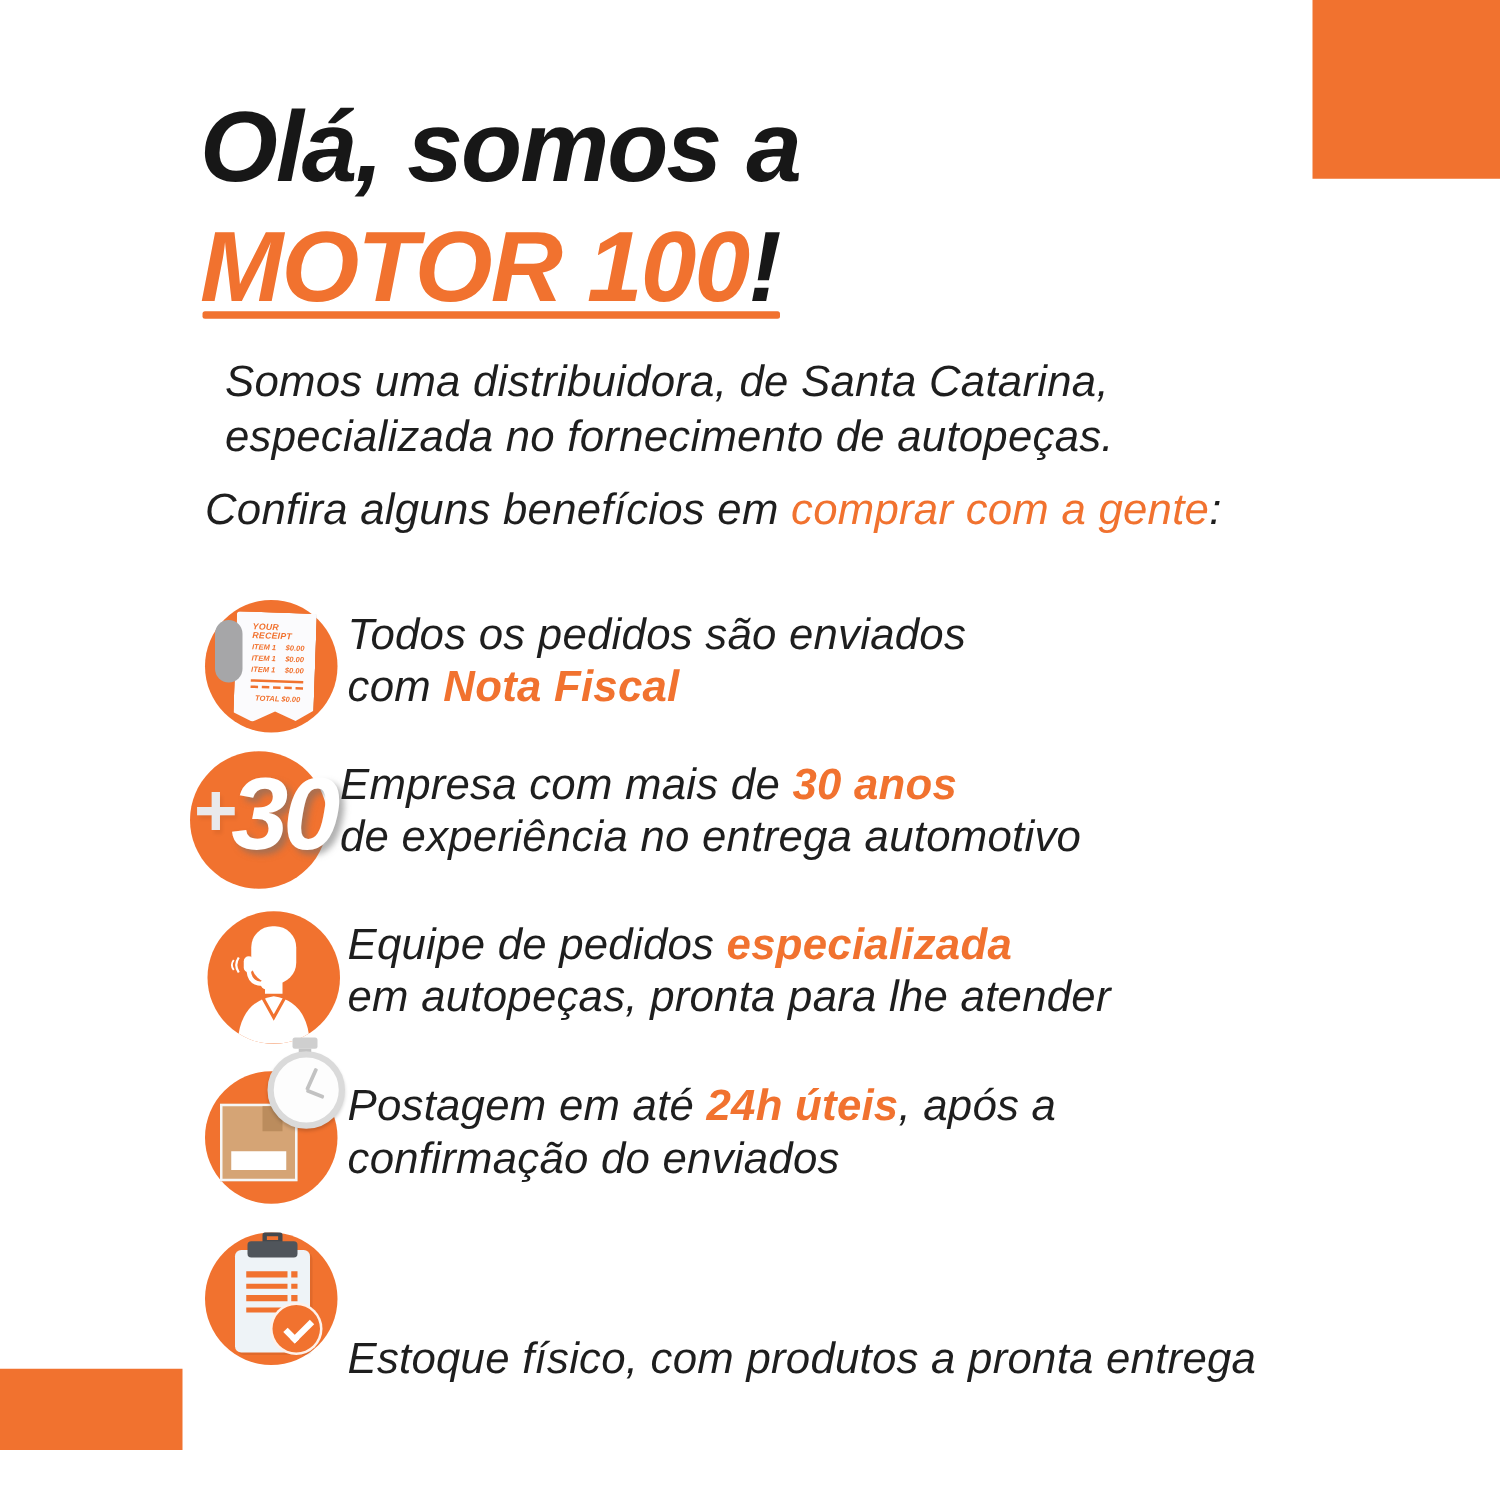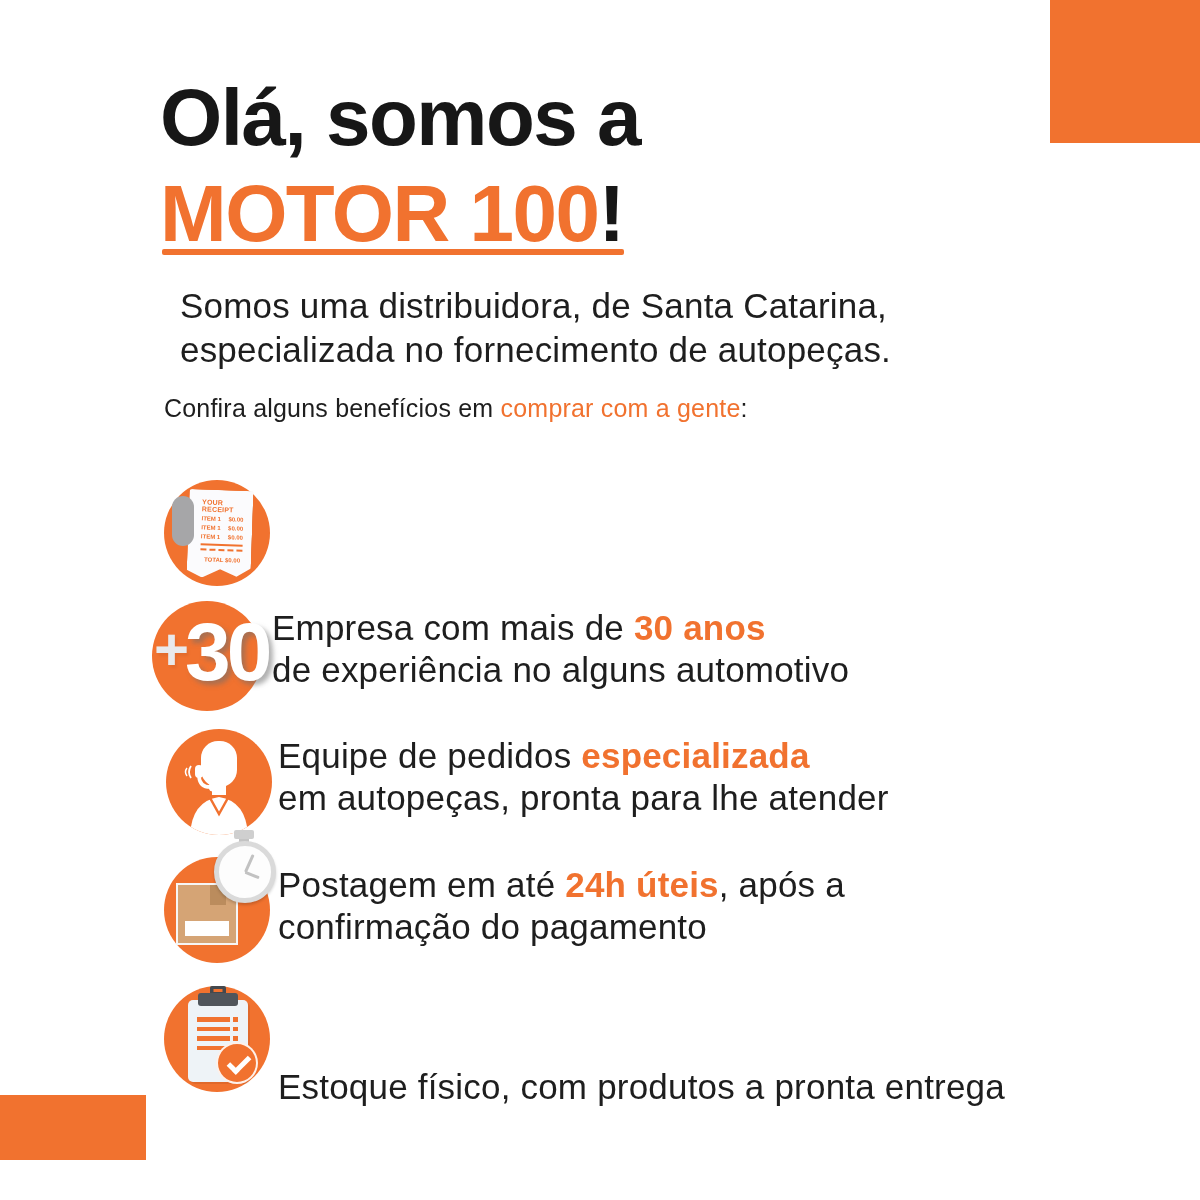--- a/index.html
+++ b/index.html
@@ -2,35 +2,35 @@
 <html><head>
 <meta charset="utf-8">
 <style>
   :root{
     --orange:#F1722F;
     --ink:#1E1E1E;
   }
   html,body{margin:0;padding:0;background:#ffffff;}
   .canvas{
     position:relative;width:1200px;height:1160px;background:#ffffff;overflow:hidden;
-    font-family:"Liberation Sans","DejaVu Sans",sans-serif;color:var(--ink);
+    font-family:"Liberation Sans","DejaVu Sans",sans-serif;color:var(--ink);font-style:italic;
   }
   .sq{position:absolute;background:var(--orange);}
   .sq-tr{left:1050px;top:0;width:150px;height:143px;}
   .sq-bl{left:0;top:1095px;width:146px;height:105px;}
 
   .heading{
     position:absolute;left:160px;top:70px;margin:0;
     font-size:80px;line-height:96px;font-weight:800;letter-spacing:-1.5px;color:#171717;
   }
   .h-brand{color:var(--orange);}
   .brand-underline{position:absolute;left:162px;top:249px;width:462px;height:6px;background:var(--orange);border-radius:2px;}
 
   .intro{position:absolute;left:164px;top:268px;margin:16px;font-size:35px;line-height:44px;letter-spacing:.2px;}
-  .benefits-intro{position:absolute;left:164px;top:386px;margin:0;font-size:25px;line-height:44px;letter-spacing:.2px;}
+  .benefits-intro{position:absolute;left:164px;top:386px;margin:0;font-size:35px;line-height:44px;letter-spacing:.2px;}
   .accent{color:var(--orange);}
   .b{font-weight:700;}
 
   .b-text{position:absolute;font-size:35px;line-height:42px;letter-spacing:.2px;}
   .r1-text{left:278px;top:487px;}
   .r2-text{left:272px;top:607px;}
   .r3-text{left:278px;top:735px;}
   .r4-text{left:278px;top:864px;}
   .r5-text{left:278px;top:1018px;margin-top:48px;}
 
@@ -120,29 +120,33 @@
         </div>
       <div class="r-row">
           <span>ITEM 1</span>
           <span>$0.00</span>
         </div>
       <div class="r-sep"></div>
       <div class="r-dash"></div>
       <div class="r-total">TOTAL $0.00</div>
     </div>
   </div>
+  <div class="b-text r1-text">
+    <div><span>Todos os pedidos são enviados</span><span class="accent b"></span><span></span></div>
+    <div><span>com </span><span class="accent b">Nota Fiscal</span><span></span></div>
+  </div>
 
   <div class="icon-circle r2-icon">
     <div class="badge-text">
       <span class="badge-plus">+</span><span class="badge-num">30</span>
     </div>
   </div>
   <div class="b-text r2-text">
     <div><span>Empresa com mais de </span><span class="accent b">30 anos</span><span></span></div>
-    <div><span>de experiência no alguns automotivo</span><span class="accent b"></span><span></span></div>
+    <div><span>de experiência no entrega automotivo</span><span class="accent b"></span><span></span></div>
   </div>
 
   <div class="icon-circle r3-icon">
     <svg width="106" height="106" viewBox="0 0 106 106" xmlns="http://www.w3.org/2000/svg">
       <rect x="35" y="12" width="36" height="46" rx="17" fill="#ffffff"></rect>
       <rect x="46" y="50" width="14" height="16" fill="#ffffff"></rect>
       <path d="M24 106 Q26 72 53 68 Q80 72 82 106 Z" fill="#ffffff"></path>
       <path d="M43 67 L53 85 L63 67" stroke="#F1722F" stroke-width="2.5" fill="none"></path>
       <rect x="29" y="36" width="8" height="13" rx="4" fill="#ffffff"></rect>
       <path d="M33 48 Q34 59 46 58" stroke="#ffffff" stroke-width="3.5" fill="none"></path>
@@ -163,21 +167,21 @@
     </div>
     <div class="watch-top"></div>
     <div class="watch-stem"></div>
     <div class="watch">
       <div class="hand hand-1"></div>
       <div class="hand hand-2"></div>
     </div>
   </div>
   <div class="b-text r4-text">
     <div><span>Postagem em até </span><span class="accent b">24h úteis</span><span>, após a</span></div>
-    <div><span>confirmação do pagamento</span><span class="accent b"></span><span></span></div>
+    <div><span>confirmação do enviados</span><span class="accent b"></span><span></span></div>
   </div>
 
   <div class="icon-circle r5-icon">
     <div class="board">
       <div class="clip-knob"></div>
       <div class="clip"></div>
       <div class="board-lines">
         <div class="line-row">
             <div class="line-bar"></div>
             <div class="line-dot"></div>

